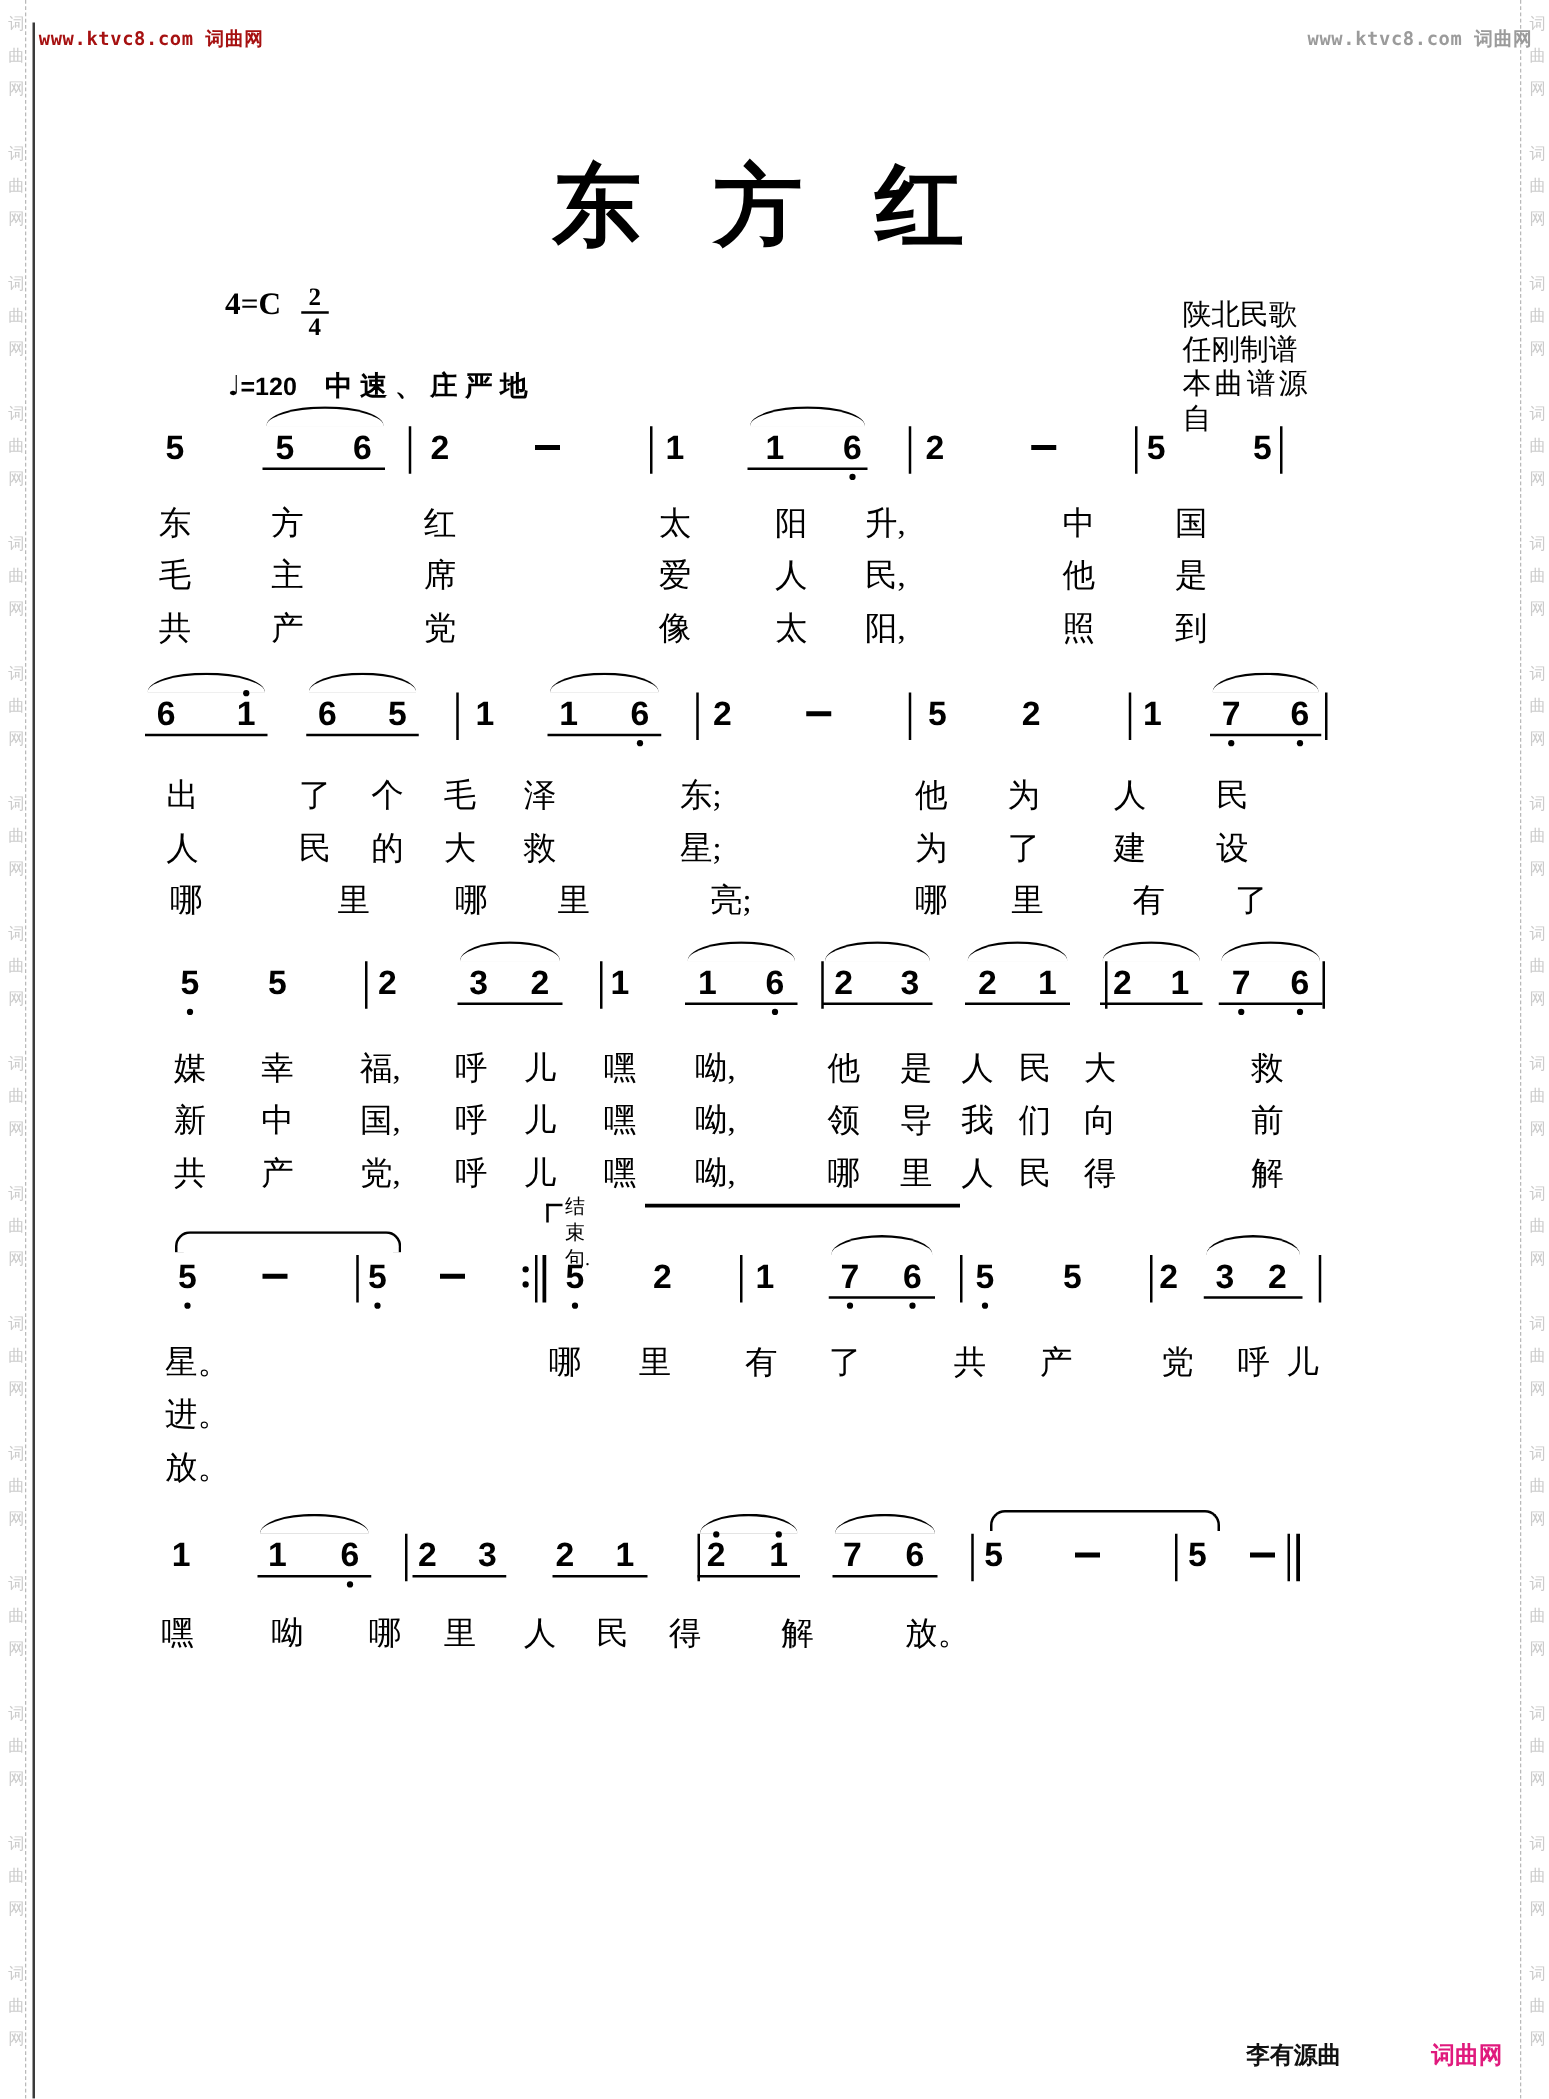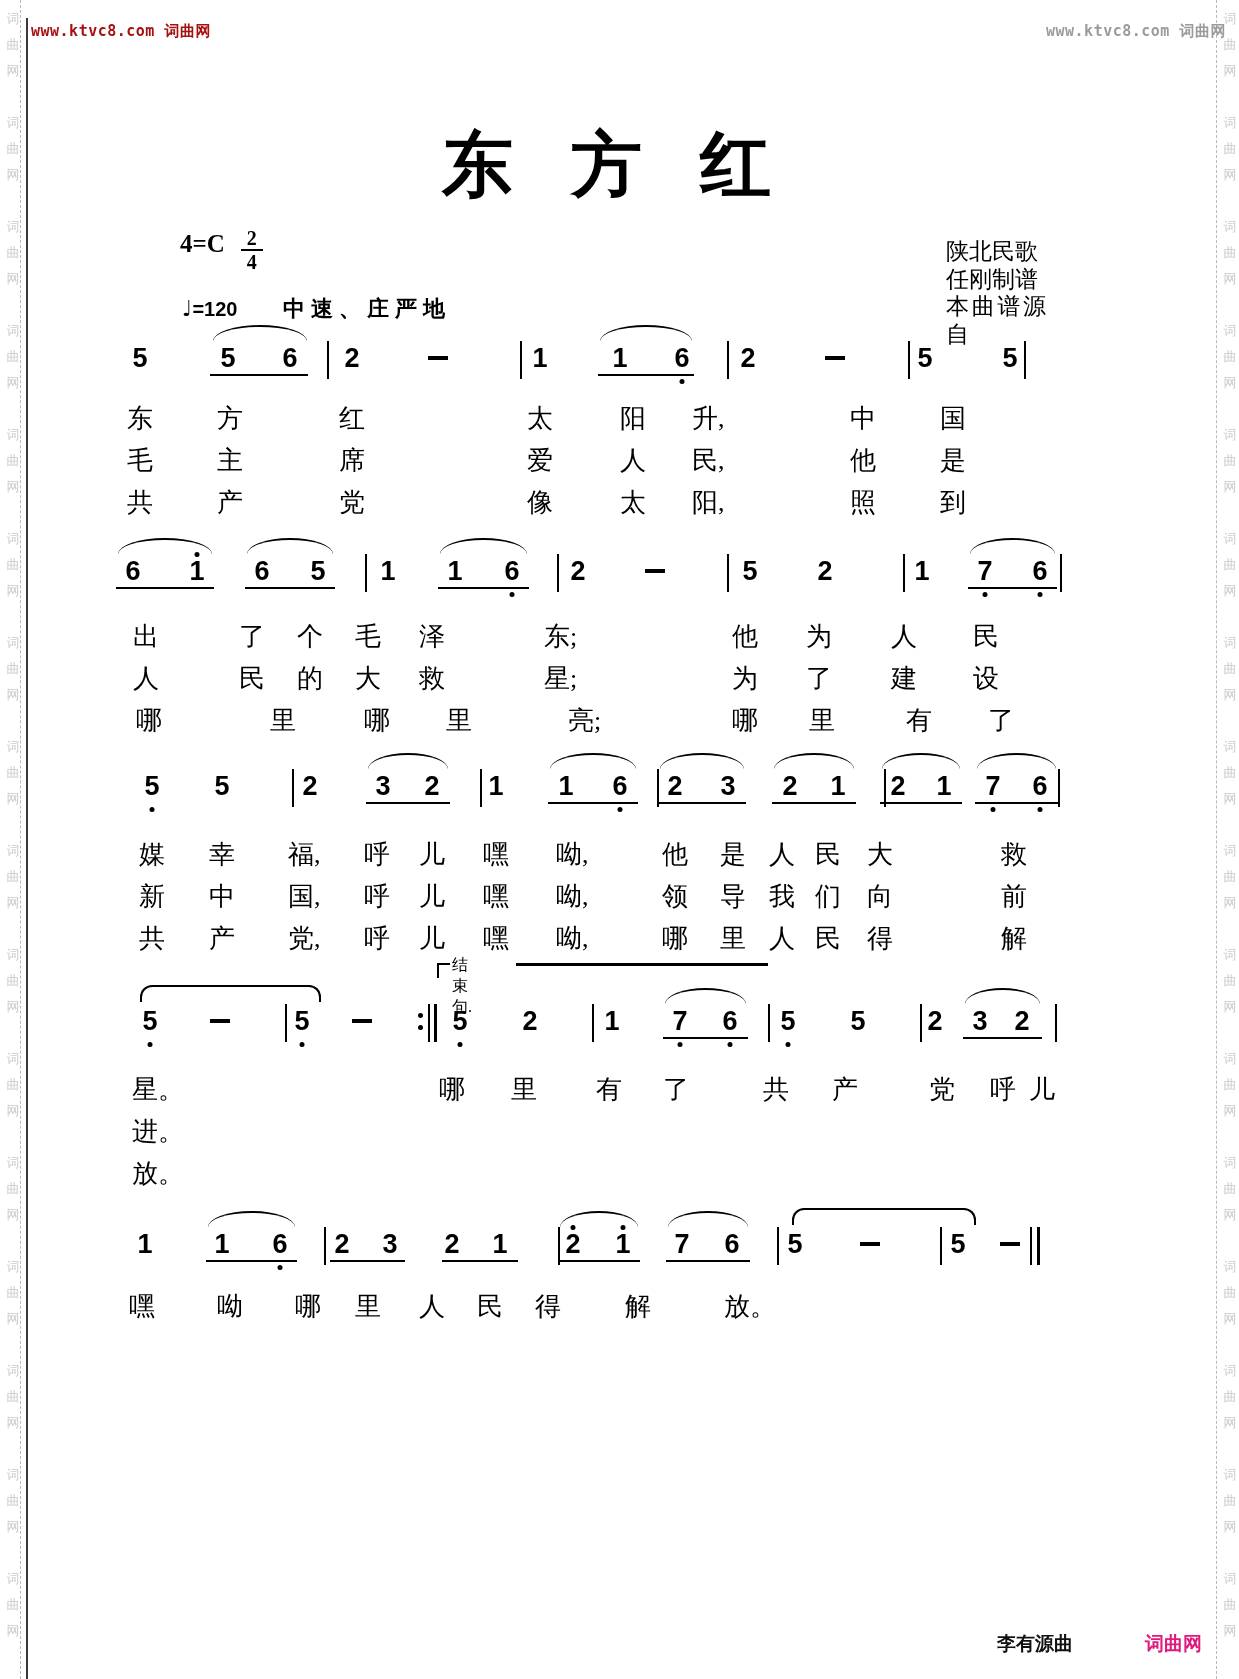--- a/index.html
+++ b/index.html
@@ -27,21 +27,21 @@
   .keysig{position:absolute;left:180px;top:230px;font-size:25px;font-weight:bold;
           font-family:"Liberation Serif",serif;}
   .frac{display:inline-block;vertical-align:top;margin-left:16px;text-align:center;
         font-size:20px;line-height:20px;margin-top:-2px;}
   .frac .fnum{display:block;}
   .frac .fbar{display:block;width:22px;height:2px;background:#000;margin:1px auto;}
   .frac .fden{display:block;}
   
   .tempo{position:absolute;left:182px;top:294px;font-size:20px;font-weight:bold;}
   .tempo .glyph{font-family:"DejaVu Sans",sans-serif;font-size:22px;}
-  .tempo .marking{margin-left:40px;font-size:22px;font-family:"Liberation Serif",serif;letter-spacing:6px;}
+  .tempo .marking{margin-left:17px;font-size:22px;font-family:"Liberation Serif",serif;letter-spacing:6px;}
   
   .credits{position:absolute;left:946px;top:238px;width:100px;font-size:23px;line-height:27.5px;
            font-family:"Liberation Serif",serif;text-align:justify;}
   
   .section-wrap{position:absolute;left:0;top:0;}
   .bracket{position:absolute;left:437px;top:963px;width:11px;height:13px;
            border-left:2px solid #000;border-top:2px solid #000;}
   .slabel{position:absolute;left:452px;top:955px;font-size:16px;
           font-family:"Liberation Serif",serif;}
   .sline{position:absolute;left:516px;top:963px;width:252px;height:3px;background:#000;}

